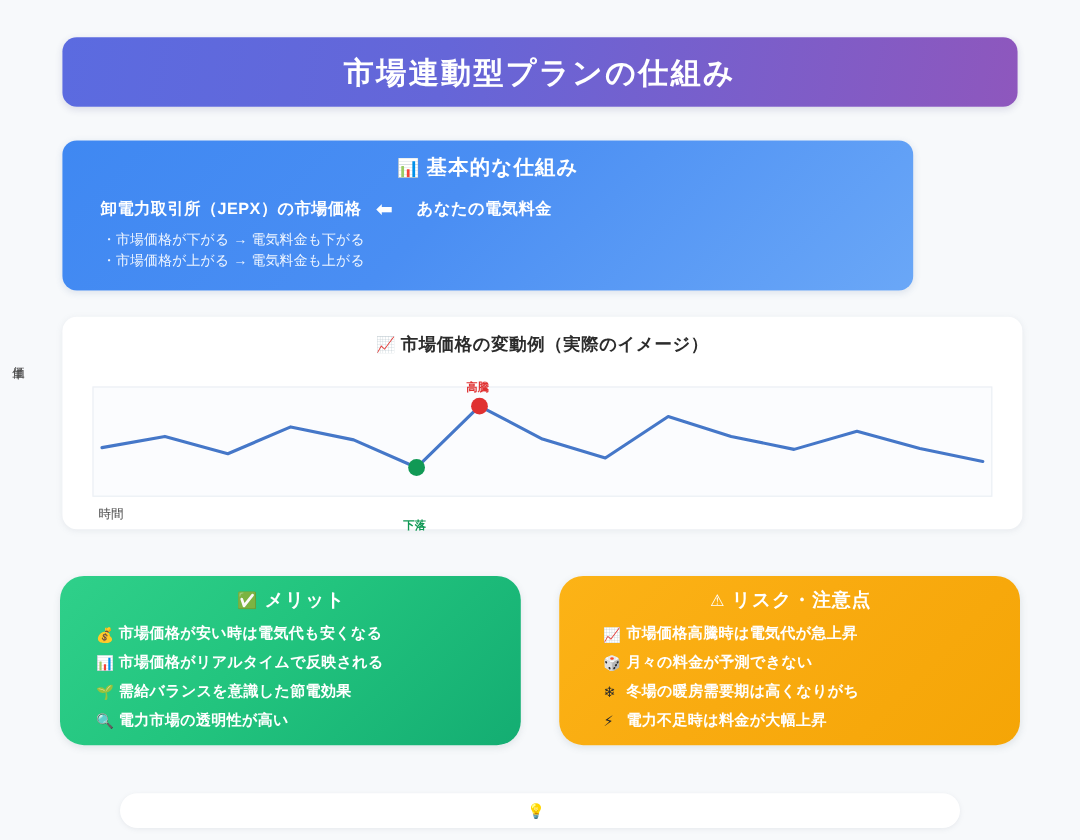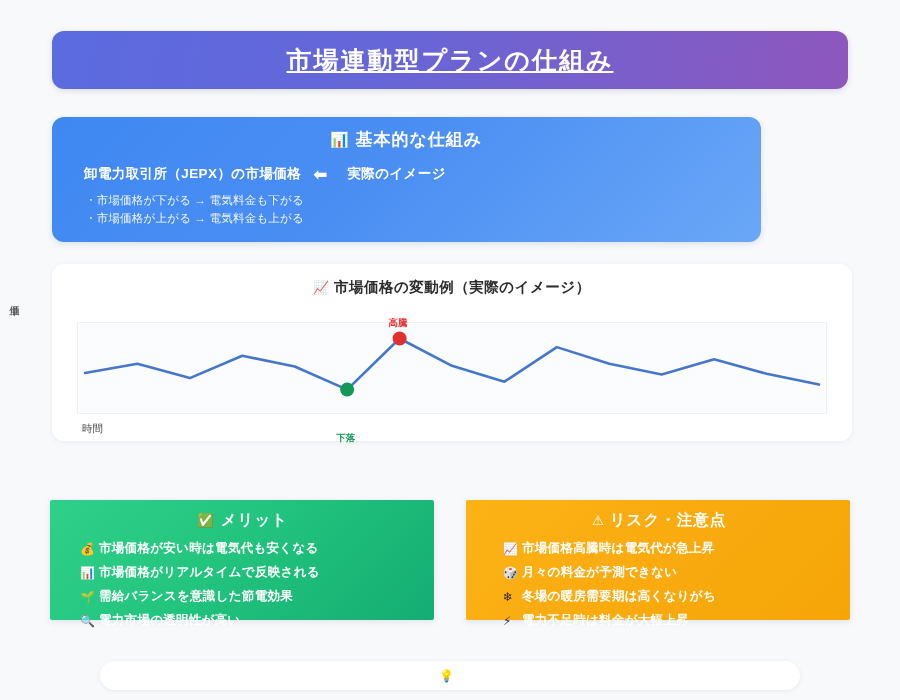--- a/index.html
+++ b/index.html
@@ -30,21 +30,20 @@
     display: flex;
     align-items: center;
     justify-content: center;
     box-shadow: 0 2px 6px rgba(60,60,120,0.14);
   }
   .title-banner .title-text {
     color: #ffffff;
     font-size: 25px;
     font-weight: bold;
     letter-spacing: 2px;
-    text-decoration: underline;
   }
 
   
   .basic-panel {
     position: absolute;
     left: 52px;
     top: 117px;
     width: 709px;
     height: 125px;
     border-radius: 12px;
@@ -152,24 +151,24 @@
     font-size: 9.5px;
     font-weight: bold;
     white-space: nowrap;
   }
   .pt-label.high { color: #e03131; }
   .pt-label.low  { color: #119955; margin-top: 32px; }
 
   
   .merit-panel, .risk-panel {
     position: absolute;
-    top: 500px;
+    top: 480px;
     width: 384px;
-    height: 120px;
-    border-radius: 2px;
+    height: 141px;
+    border-radius: 20px;
     padding: 10px 14px 10px 16px;
     box-shadow: 0 2px 6px rgba(80,100,110,0.13);
   }
   .merit-panel {
     left: 50px;
     background: linear-gradient(135deg, #2fd08a 0%, #22c47e 45%, #14ad72 100%);
   }
   .risk-panel {
     left: 466px;
     background: linear-gradient(135deg, #fcb316 0%, #f9ab10 45%, #f5a506 100%);
@@ -235,21 +234,21 @@
 </div>
 
 <div class="basic-panel">
   <div class="panel-heading">
     <span class="hd-icon">📊</span><span>基本的な仕組み</span>
   </div>
 
   <div class="flow-row">
     <span class="flow-left">卸電力取引所（JEPX）の市場価格</span>
     <span class="flow-arrow">⬅</span>
-    <span class="flow-right">実際のイメージ</span>
+    <span class="flow-right">あなたの電気料金</span>
   </div>
 
   <div class="basic-bullets">
     <div class="bullet-line">・市場価格が下がる → 電気料金も下がる</div>
     <div class="bullet-line">・市場価格が上がる → 電気料金も上がる</div>
   </div>
 </div>
 
 <div class="axis-y-label">単価</div>
 

